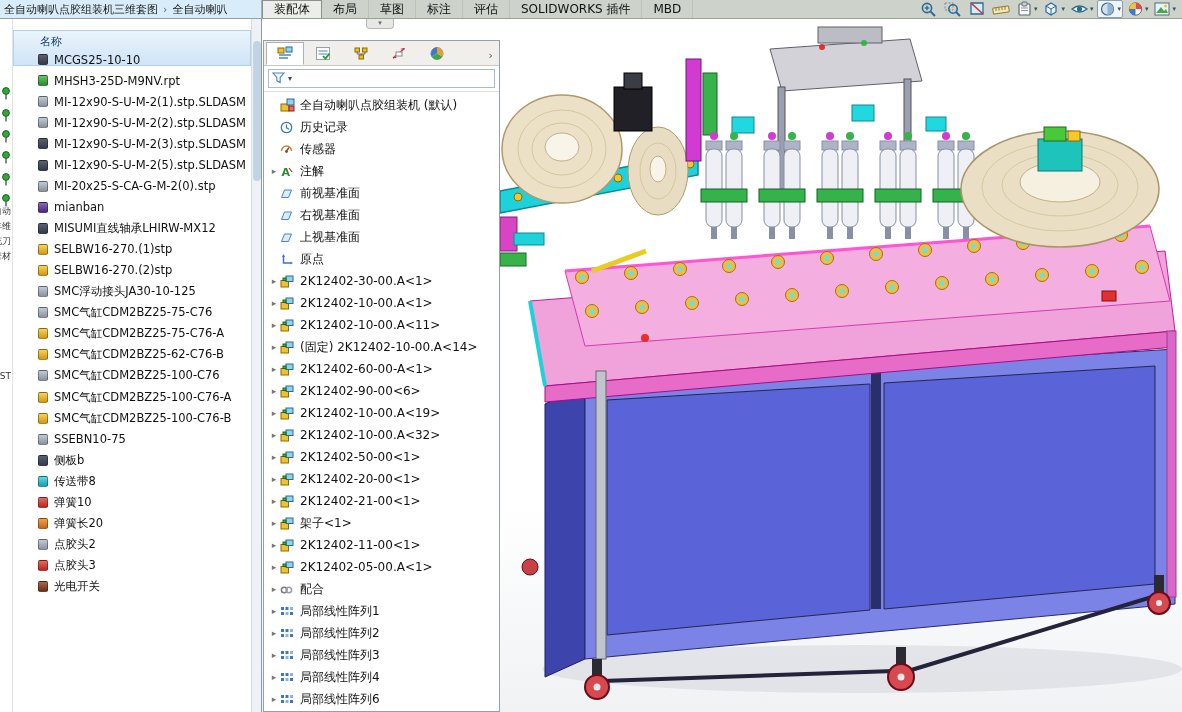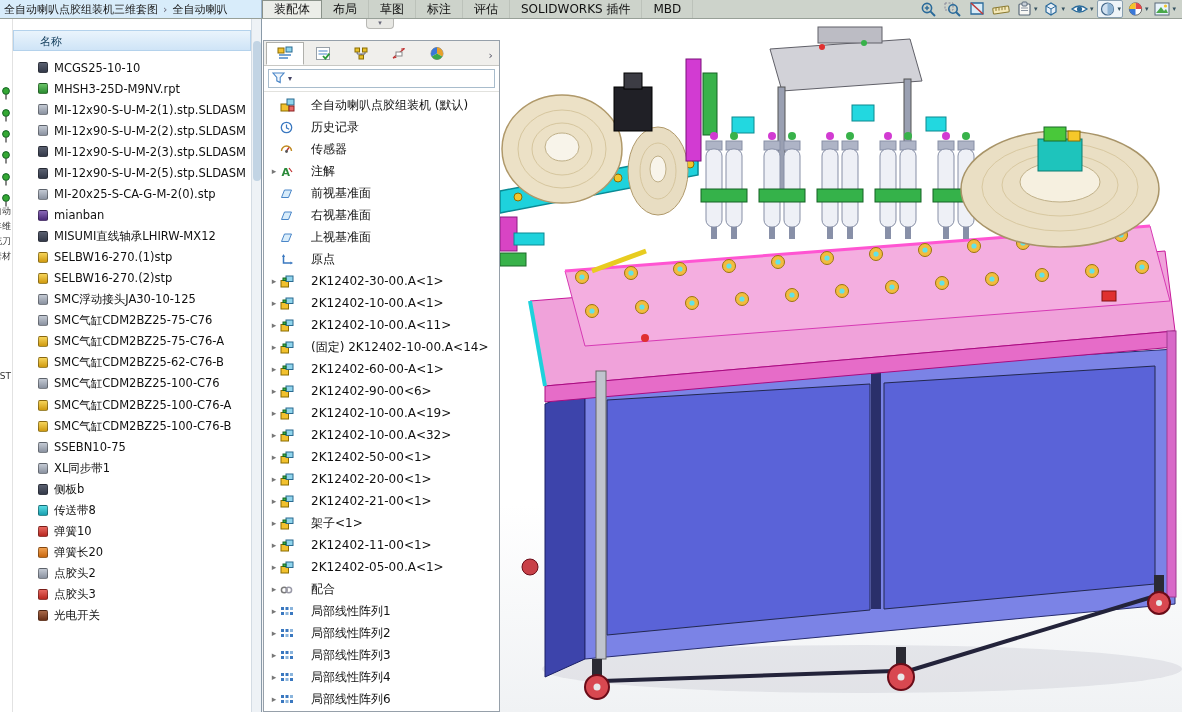--- a/index.html
+++ b/index.html
@@ -21,24 +21,24 @@
   .hud-icon.boxed{border:1px solid #8aa0b0;background:#eef4f8;border-radius:2px}
   .caret{font-size:7px;color:#33505f;margin-left:1px}
 
   
   #filepanel{position:absolute;top:19px;left:0;width:262px;height:693px;background:#fff;
     border-right:1px solid #8a9aa8;z-index:20;overflow:hidden}
   #edgestrip{position:absolute;left:0;top:0;width:13px;height:693px;
     border-right:1px solid #e2e2e2;overflow:hidden}
   .pin{position:absolute;left:1px}
   .edge-frag{position:absolute;right:1px;font-size:9px;color:#333;white-space:nowrap}
-  #fheader{position:absolute;left:13px;top:11px;width:238px;height:21px;
+  #fheader{position:absolute;left:13px;top:11px;width:238px;height:36px;
     background:linear-gradient(#eaf4fc,#cfe4f7);border:1px solid #b4d2ec;
     font-size:11px;color:#16405f;padding:3px 0 0 26px}
-  #flist{position:absolute;left:13px;top:38px;width:239px;height:655px;overflow:hidden}
+  #flist{position:absolute;left:13px;top:30px;width:239px;height:655px;overflow:hidden}
   .frow{height:21.1px;display:flex;align-items:center;padding-left:25px;gap:6px;
     font-size:11.5px;color:#111;white-space:nowrap}
   .chip{width:10px;height:11px;border-radius:2px;flex:0 0 auto;border:1px solid rgba(0,0,0,.35)}
   .part-dark{background:linear-gradient(#5a6070,#343a4a)}
   .part-gray{background:linear-gradient(#c4cad4,#8a92a0)}
   .part-blue{background:linear-gradient(#6a90d8,#3a5aa8)}
   .part-yellow{background:linear-gradient(#f6d45a,#d09a10)}
   .part-red{background:linear-gradient(#e86860,#b82820)}
   .part-cyan{background:linear-gradient(#5adce4,#18a0b0)}
   .part-purple{background:linear-gradient(#8a68b8,#4a2a78)}
@@ -67,21 +67,21 @@
   #fmchevron{margin-left:auto;font-size:11px;color:#556;padding:0 6px 3px 0}
   #fmfilter{height:26px;padding:3px 4px;border-bottom:1px solid #e2e2de;display:flex;flex:0 0 auto}
   #filterbox{flex:1;border:1px solid #a8bccc;display:flex;align-items:center;padding:0 3px;gap:3px;background:#fff}
   #filtercaret{font-size:8px;color:#446}
   #filterinput{flex:1;border:none;outline:none;font-size:11px;height:16px;font-family:inherit}
   #fmtree{flex:1;overflow:hidden;padding-top:2px}
   .trow{height:22px;display:flex;align-items:center;font-size:12px;color:#111;
     white-space:nowrap;padding-left:4px}
   .trow .arr{width:12px;font-size:9px;color:#777;text-align:center;flex:0 0 auto}
   .trow .ticon{width:17px;display:flex;flex:0 0 auto}
-  .trow .tlabel{margin-left:14px}
+  .trow .tlabel{margin-left:3px}
 </style>
 </head>
 <body>
 
 <div id="topbar">
   <div id="breadcrumb">
     <span>全自动喇叭点胶组装机三维套图</span>
     <span style="color:#667">›</span>
     <span>全自动喇叭</span>
   </div>
@@ -476,24 +476,20 @@
       </div>
       <div class="frow">
         <span class="chip part-yellow"></span>
         <span>SMC气缸CDM2BZ25-100-C76-B</span>
       </div>
       <div class="frow">
         <span class="chip part-gray"></span>
         <span>SSEBN10-75</span>
       </div>
       <div class="frow">
-        <span class="chip part-gray"></span>
-        <span>XL同步带1</span>
-      </div>
-      <div class="frow">
         <span class="chip part-dark"></span>
         <span>侧板b</span>
       </div>
       <div class="frow">
         <span class="chip part-cyan"></span>
         <span>传送带8</span>
       </div>
       <div class="frow">
         <span class="chip part-red"></span>
         <span>弹簧10</span>

